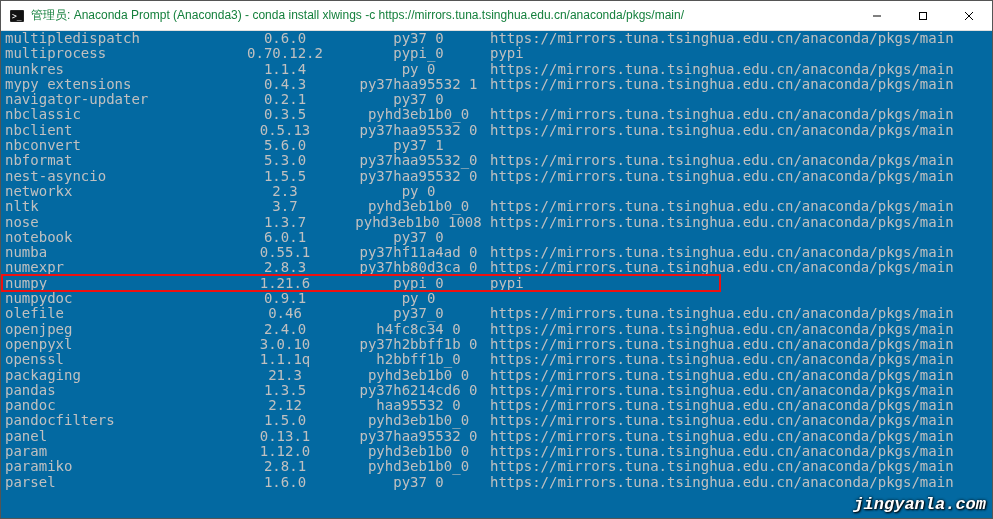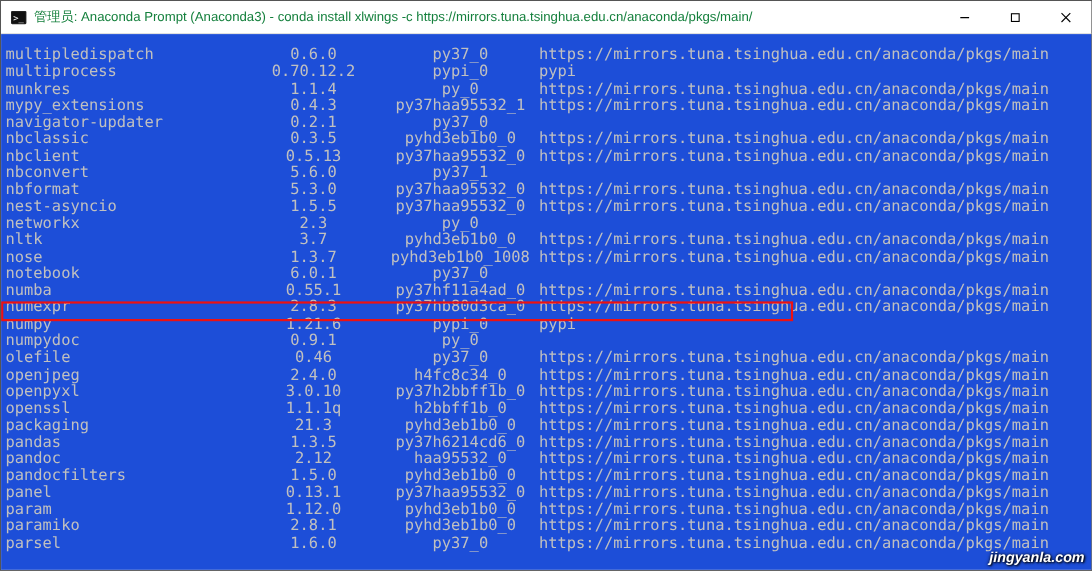--- a/index.html
+++ b/index.html
@@ -48,26 +48,26 @@
     width: 46px;
     height: 30px;
     display: inline-flex;
     align-items: center;
     justify-content: center;
     font-size: 12px;
     color: #000;
   }
   .terminal {
     flex: 1;
-    background: #1d4ed8;
+    background: #0369a1;
     color: #c0c0c0;
     font-family: "NSimSun", "SimSun", "Consolas", monospace;
     font-size: 14px;
     line-height: 15.3px;
-    padding: 12px 4px;
+    padding: 0 4px;
     overflow: hidden;
     white-space: pre;
     letter-spacing: 0;
     position: relative;
   }
   .row {
     display: flex;
     height: 15.3px;
   }
   .c-name { width: 210px; overflow: hidden; }
@@ -93,22 +93,22 @@
     font-style: italic;
     color: #fff;
     text-shadow: 0 0 4px #000, 1px 1px 2px #000;
   }
   .watermark .wm-line1 .check {
     color: #e11;
     font-style: normal;
     margin-left: 4px;
   }
   .watermark .wm-line2 {
-    font-family: Liberation Sans, sans-serif;
-    font-size: 13px;
+    font-family: Liberation Mono, monospace;
+    font-size: 17px;
     font-weight: 700;
     font-style: italic;
     color: #fff;
     text-shadow: 0 0 3px #000, 1px 1px 2px #000;
     margin-left: 40px;
   }
 </style>
 </head>
 <body>
 

